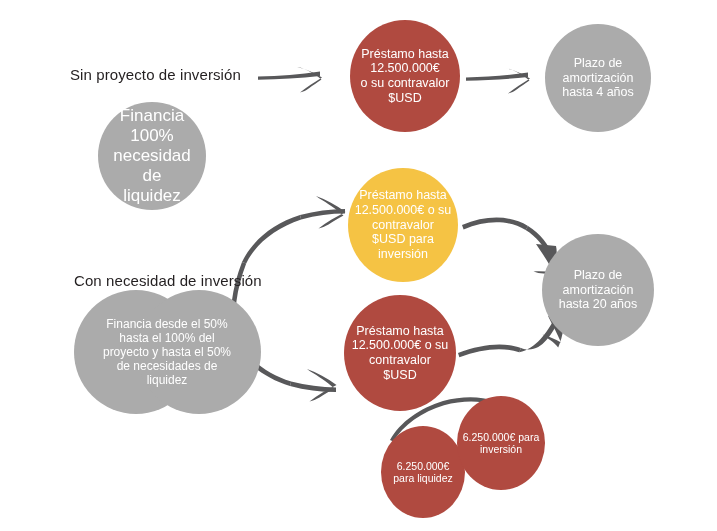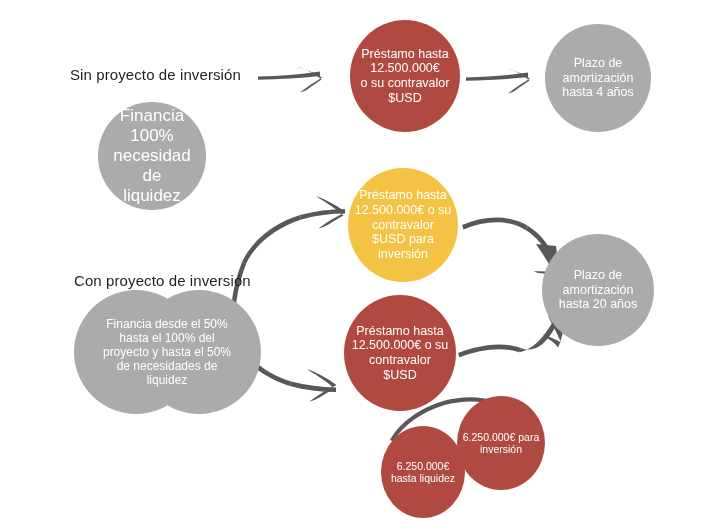--- a/index.html
+++ b/index.html
@@ -169,25 +169,25 @@
   </div>
 
   <div class="node" style="left:542px; top:234px; width:112px; height:112px; background:#ABABAB; font-size:12.5px;">
     <span>Plazo de
 amortización
 hasta 20 años</span>
   </div>
 
   <div class="node" style="left:381px; top:426px; width:84px; height:92px; background:#B04A40; font-size:10.5px;">
     <span>6.250.000€
-hasta liquidez</span>
+para liquidez</span>
   </div>
 
   <div class="node" style="left:457px; top:396px; width:88px; height:94px; background:#B04A40; font-size:10.5px;">
     <span>6.250.000€ para
 inversión</span>
   </div>
 
   <div class="label" style="left:64px; top:66px;">Sin proyecto de inversión</div>
 
-  <div class="label" style="left:68px; top:272px;">Con proyecto de inversión</div>
+  <div class="label" style="left:68px; top:272px;">Con necesidad de inversión</div>
 
 </div>
 
 </body></html>

